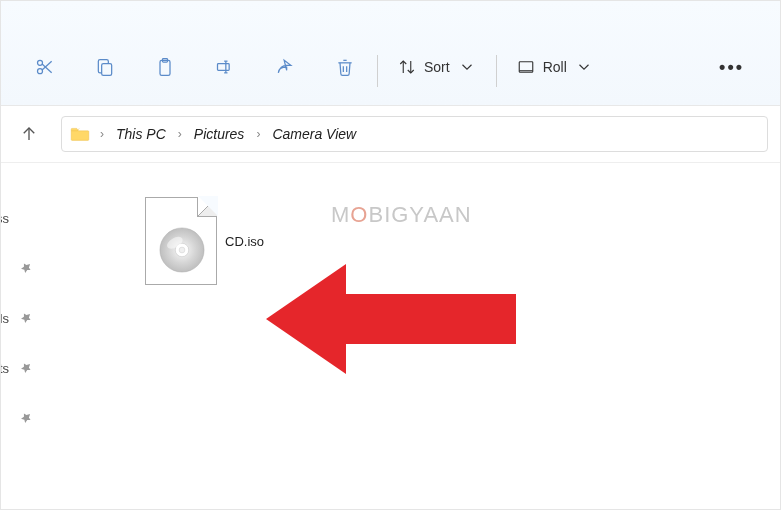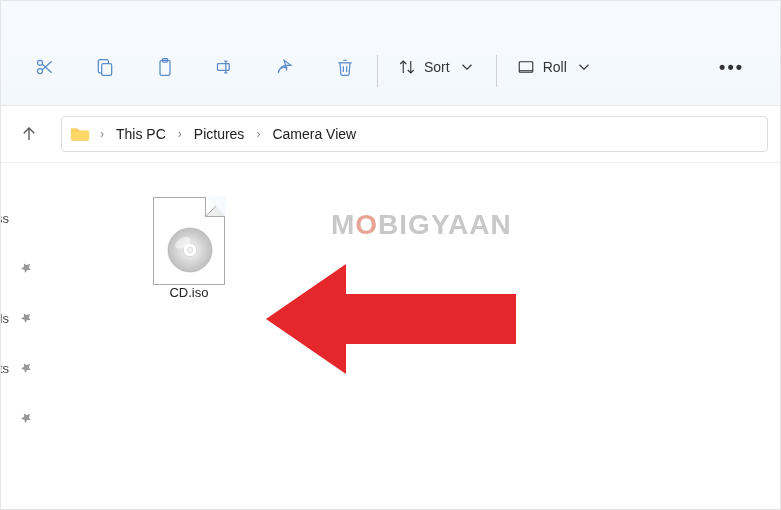--- a/index.html
+++ b/index.html
@@ -126,20 +126,21 @@
       margin-right: 2px;
     }
     .bc-sep {
       color: #888;
       font-size: 12px;
       padding: 0 2px;
     }
     .bc-item {
       padding: 2px 4px;
       cursor: pointer;
+      font-style: italic;
     }
     .content {
       display: flex;
       height: calc(100% - 105px - 57px);
     }
     .sidebar {
       width: 40px;
       padding-top: 30px;
       display: flex;
       flex-direction: column;
@@ -170,23 +171,23 @@
       transform: rotate(45deg);
     }
     .file-area {
       flex: 1;
       position: relative;
       padding: 30px 0 0 100px;
     }
     .file-item {
       width: 96px;
       display: flex;
-      flex-direction: column;
-      align-items: center;
-      gap: 0;
+      flex-direction: row;
+      align-items: center;
+      gap: 8px;
       cursor: pointer;
       padding: 4px;
     }
     .file-thumb {
       width: 72px;
       height: 88px;
       position: relative;
     }
     .file-page {
       width: 72px;
@@ -228,24 +229,24 @@
       width: 48px;
       height: 48px;
     }
     .file-name {
       font-size: 13px;
       color: #222;
       text-align: center;
     }
     .watermark {
       position: absolute;
-      top: 46px;
+      top: 39px;
       left: 290px;
-      font-size: 28px;
-      font-weight: 700;
+      font-size: 22px;
+      font-weight: 400;
       letter-spacing: 1px;
       color: #c8c8c8;
       user-select: none;
     }
     .watermark .accent {
       color: #d04a2a;
       opacity: 0.5;
     }
     .red-arrow {
       position: absolute;

